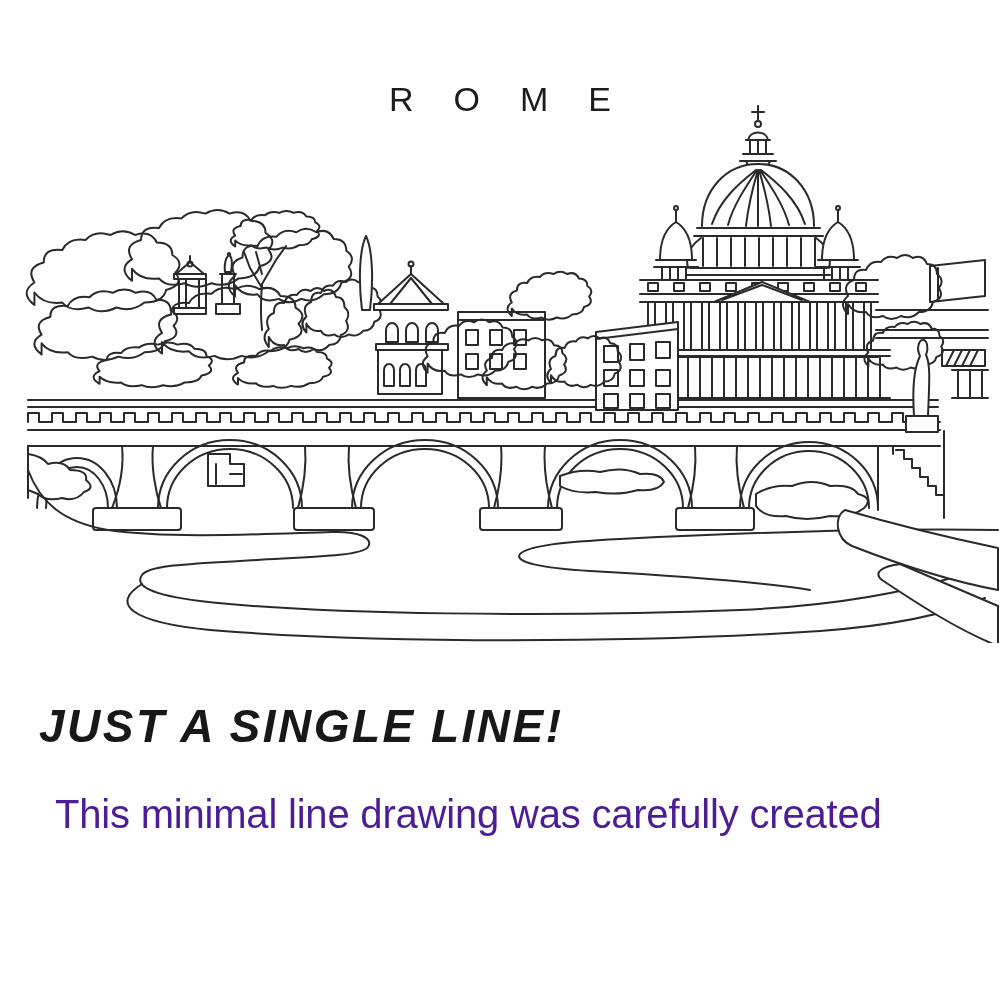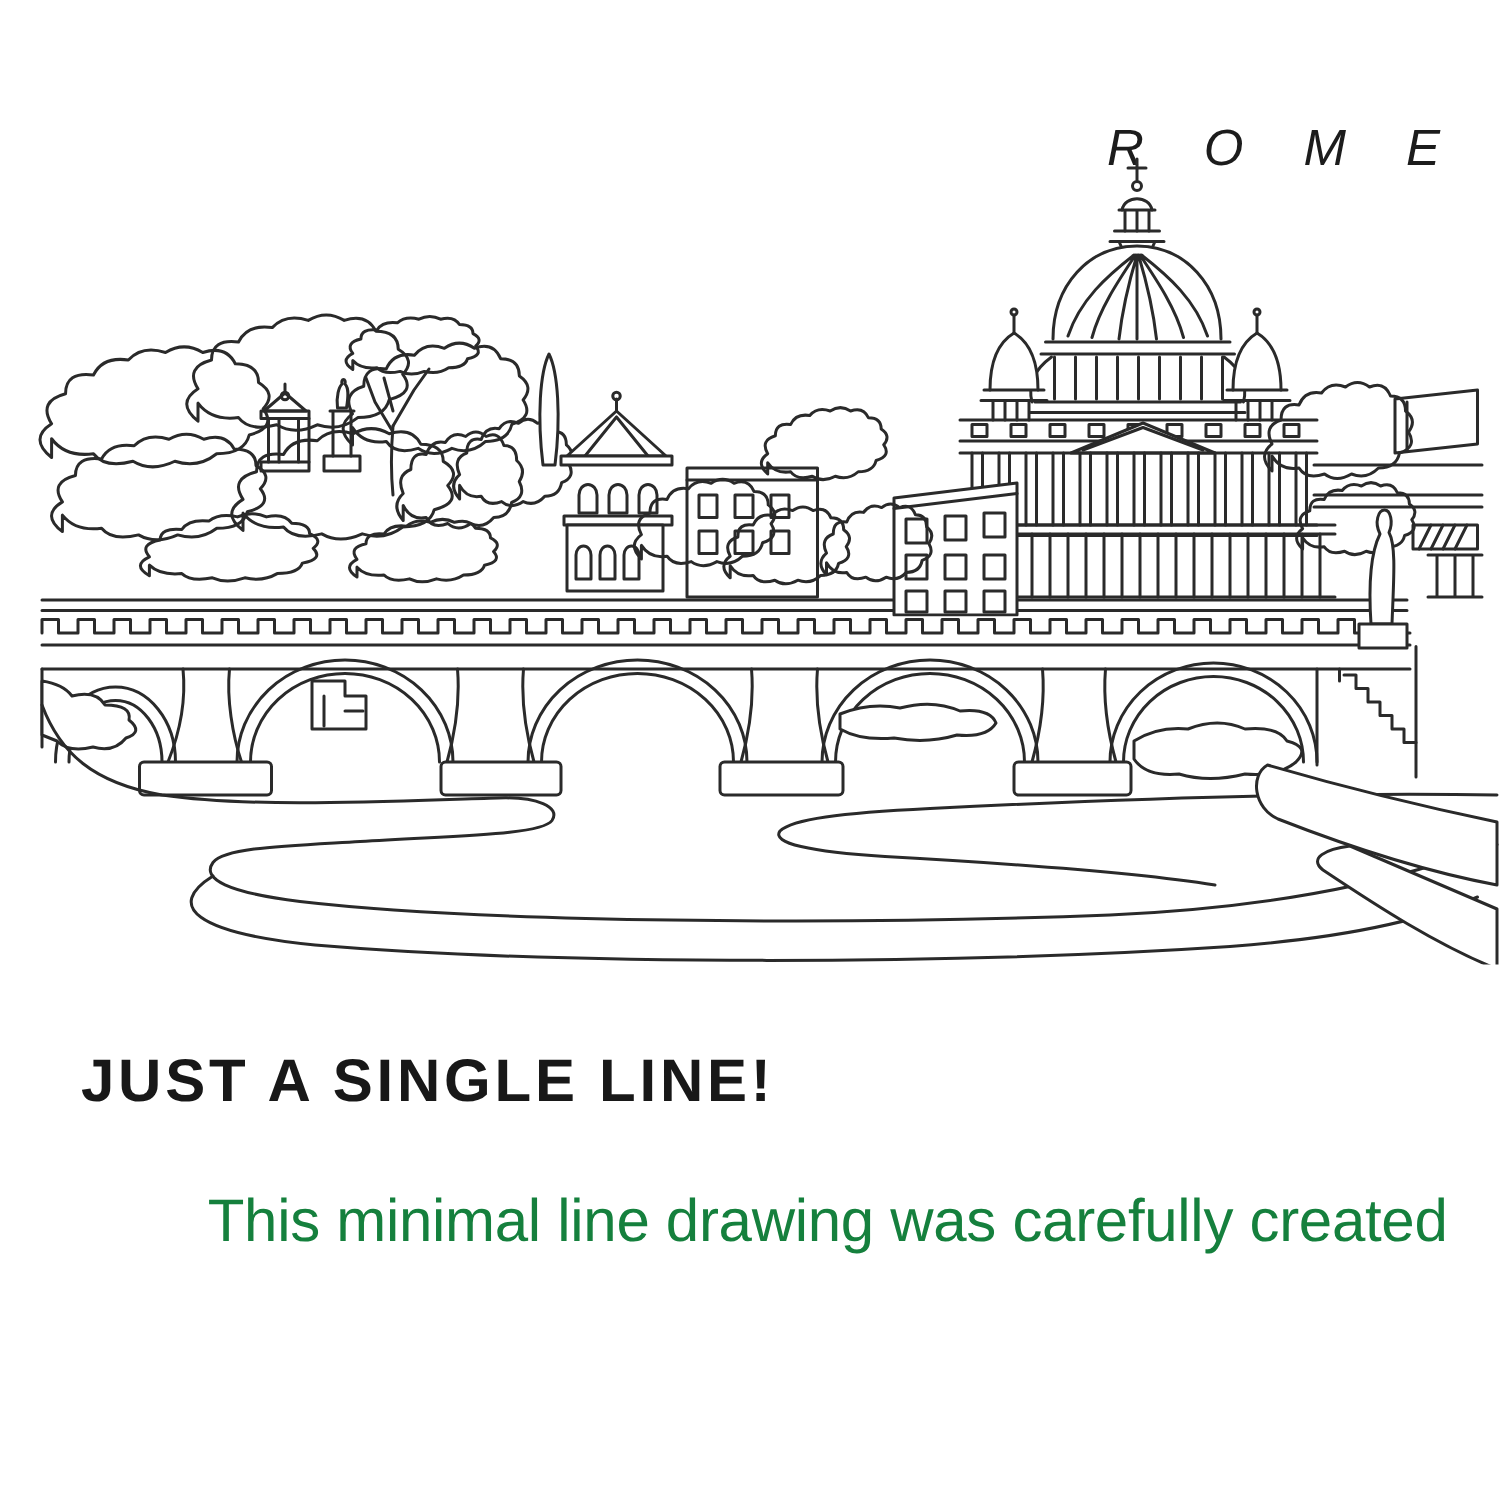--- a/index.html
+++ b/index.html
@@ -1,36 +1,36 @@
 <!DOCTYPE html>
 <html><head>
 <meta charset="utf-8">
 <style>
   html,body{margin:0;padding:0;background:#ffffff;}
   .poster{
     position:relative;width:1000px;height:1000px;background:#ffffff;overflow:hidden;
     font-family:"Liberation Sans",sans-serif;color:#1d1d1d;
   }
   .poster-title{
-    position:absolute;top:80px;left:0;width:1000px;text-align:right;
-    font-size:34px;font-weight:400;letter-spacing:40px;text-indent:40px;color:#1c1c1c;font-style:italic;
+    position:absolute;top:80px;left:0;width:1000px;text-align:center;
+    font-size:34px;font-weight:400;letter-spacing:40px;text-indent:40px;color:#1c1c1c;
   }
   .art{position:absolute;top:98px;left:0;width:1000px;height:545px;}
   .art svg{display:block;width:1000px;height:545px;}
   .art path,.art line,.art rect,.art circle,.art polyline{
     stroke:#2a2a2a;stroke-width:2;fill:none;stroke-linecap:round;stroke-linejoin:round;
   }
   .art .w{fill:#ffffff;}
   .headline{
-    position:absolute;left:54px;top:699px;
-    font-size:40px;font-weight:700;letter-spacing:2.5px;color:#181818;
+    position:absolute;left:39px;top:699px;
+    font-size:46px;font-weight:700;letter-spacing:2.5px;color:#181818;font-style:italic;
   }
   .body-copy{
     position:absolute;left:55px;top:781px;width:910px;
-    font-size:40px;font-weight:400;line-height:67px;letter-spacing:-0.2px;color:#15803d;text-align:right;
+    font-size:40px;font-weight:400;line-height:67px;letter-spacing:-0.2px;color:#4c1d95;
   }
 </style>
 </head>
 <body>
 
 <div class="poster">
 
   <div class="poster-title">ROME</div>
 
   <div class="art">

